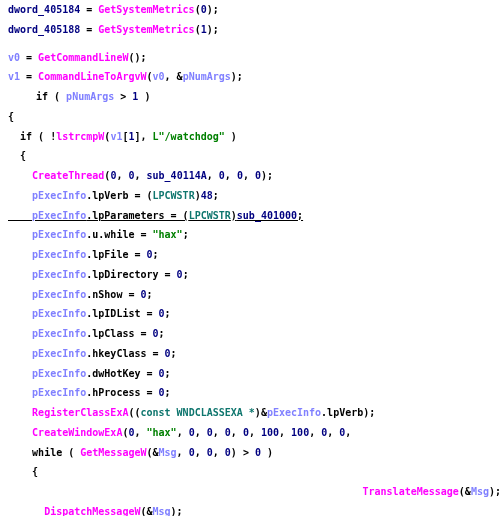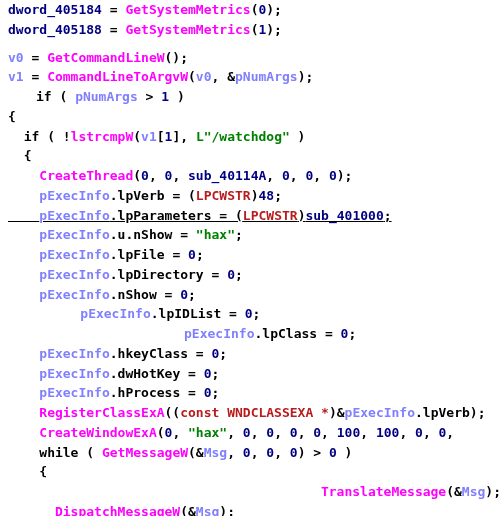--- a/index.html
+++ b/index.html
@@ -21,61 +21,61 @@
     background: #ffffff;
     overflow: hidden;
     position: relative;
     padding: 0;
     box-sizing: border-box;
   }
 
   .code-line {
     height: 19.75px;
     line-height: 19.75px;
-    font-size: 13px;
+    font-size: 10px;
     font-weight: bold;
     white-space: pre;
     letter-spacing: 0px;
     padding-left: 8px;
     box-sizing: border-box;
     overflow: hidden;
   }
 
   
   .t-func    { color: #ff00ff; }               
   .t-keyword { color: #000000; }               
   .t-lvar    { color: #8080ff; }               
   .t-gvar    { color: #000080; }               
   .t-num     { color: #000080; }               
   .t-str     { color: #008000; }               
-  .t-type    { color: #b91c1c; }               
+  .t-type    { color: #0f766e; }               
   .t-punct   { color: #000000; }               
   .t-field   { color: #000000; }               
 </style>
 </head>
 <body>
 
 <div id="pseudocode-view">
     <div class="code-line" style="height: 19.75px; line-height: 19.75px;"><span class="t-gvar">dword_405184</span><span class="t-punct"> = </span><span class="t-func">GetSystemMetrics</span><span class="t-punct">(</span><span class="t-num">0</span><span class="t-punct">);</span></div>
     <div class="code-line" style="height: 19.75px; line-height: 19.75px;"><span class="t-gvar">dword_405188</span><span class="t-punct"> = </span><span class="t-func">GetSystemMetrics</span><span class="t-punct">(</span><span class="t-num">1</span><span class="t-punct">);</span></div>
     <div class="code-line" style="height: 19.75px; line-height: 19.75px; margin-top: 8px;"><span class="t-lvar">v0</span><span class="t-punct"> = </span><span class="t-func">GetCommandLineW</span><span class="t-punct">();</span></div>
     <div class="code-line" style="height: 19.75px; line-height: 19.75px;"><span class="t-lvar">v1</span><span class="t-punct"> = </span><span class="t-func">CommandLineToArgvW</span><span class="t-punct">(</span><span class="t-lvar">v0</span><span class="t-punct">, &amp;</span><span class="t-lvar">pNumArgs</span><span class="t-punct">);</span></div>
     <div class="code-line" style="height: 19.75px; line-height: 19.75px; padding-left: 36px;"><span class="t-keyword">if</span><span class="t-punct"> ( </span><span class="t-lvar">pNumArgs</span><span class="t-punct"> &gt; </span><span class="t-num">1</span><span class="t-punct"> )</span></div>
     <div class="code-line" style="height: 19.75px; line-height: 19.75px;"><span class="t-punct">{</span></div>
     <div class="code-line" style="height: 19.75px; line-height: 19.75px;"><span class="t-punct">  </span><span class="t-keyword">if</span><span class="t-punct"> ( !</span><span class="t-func">lstrcmpW</span><span class="t-punct">(</span><span class="t-lvar">v1</span><span class="t-punct">[</span><span class="t-num">1</span><span class="t-punct">], </span><span class="t-str">L"/watchdog"</span><span class="t-punct"> )</span></div>
     <div class="code-line" style="height: 19.75px; line-height: 19.75px;"><span class="t-punct">  {</span></div>
     <div class="code-line" style="height: 19.75px; line-height: 19.75px;"><span class="t-punct">    </span><span class="t-func">CreateThread</span><span class="t-punct">(</span><span class="t-num">0</span><span class="t-punct">, </span><span class="t-num">0</span><span class="t-punct">, </span><span class="t-gvar">sub_40114A</span><span class="t-punct">, </span><span class="t-num">0</span><span class="t-punct">, </span><span class="t-num">0</span><span class="t-punct">, </span><span class="t-num">0</span><span class="t-punct">);</span></div>
     <div class="code-line" style="height: 19.75px; line-height: 19.75px;"><span class="t-punct">    </span><span class="t-lvar">pExecInfo</span><span class="t-field">.lpVerb = (</span><span class="t-type">LPCWSTR</span><span class="t-punct">)</span><span class="t-num">48</span><span class="t-punct">;</span></div>
     <div class="code-line" style="height: 19.75px; line-height: 19.75px; text-decoration: underline;"><span class="t-punct">    </span><span class="t-lvar">pExecInfo</span><span class="t-field">.lpParameters = (</span><span class="t-type">LPCWSTR</span><span class="t-punct">)</span><span class="t-gvar">sub_401000</span><span class="t-punct">;</span></div>
-    <div class="code-line" style="height: 19.75px; line-height: 19.75px;"><span class="t-punct">    </span><span class="t-lvar">pExecInfo</span><span class="t-field">.u.nShow = </span><span class="t-str">"hax"</span><span class="t-punct">;</span></div>
+    <div class="code-line" style="height: 19.75px; line-height: 19.75px;"><span class="t-punct">    </span><span class="t-lvar">pExecInfo</span><span class="t-field">.u.while = </span><span class="t-str">"hax"</span><span class="t-punct">;</span></div>
     <div class="code-line" style="height: 19.75px; line-height: 19.75px;"><span class="t-punct">    </span><span class="t-lvar">pExecInfo</span><span class="t-field">.lpFile = </span><span class="t-num">0</span><span class="t-punct">;</span></div>
     <div class="code-line" style="height: 19.75px; line-height: 19.75px;"><span class="t-punct">    </span><span class="t-lvar">pExecInfo</span><span class="t-field">.lpDirectory = </span><span class="t-num">0</span><span class="t-punct">;</span></div>
     <div class="code-line" style="height: 19.75px; line-height: 19.75px;"><span class="t-punct">    </span><span class="t-lvar">pExecInfo</span><span class="t-field">.nShow = </span><span class="t-num">0</span><span class="t-punct">;</span></div>
-    <div class="code-line" style="height: 19.75px; line-height: 19.75px; margin-left: 41px;"><span class="t-punct">    </span><span class="t-lvar">pExecInfo</span><span class="t-field">.lpIDList = </span><span class="t-num">0</span><span class="t-punct">;</span></div>
-    <div class="code-line" style="height: 19.75px; line-height: 19.75px; text-align: center;"><span class="t-punct">    </span><span class="t-lvar">pExecInfo</span><span class="t-field">.lpClass = </span><span class="t-num">0</span><span class="t-punct">;</span></div>
+    <div class="code-line" style="height: 19.75px; line-height: 19.75px;"><span class="t-punct">    </span><span class="t-lvar">pExecInfo</span><span class="t-field">.lpIDList = </span><span class="t-num">0</span><span class="t-punct">;</span></div>
+    <div class="code-line" style="height: 19.75px; line-height: 19.75px;"><span class="t-punct">    </span><span class="t-lvar">pExecInfo</span><span class="t-field">.lpClass = </span><span class="t-num">0</span><span class="t-punct">;</span></div>
     <div class="code-line" style="height: 19.75px; line-height: 19.75px;"><span class="t-punct">    </span><span class="t-lvar">pExecInfo</span><span class="t-field">.hkeyClass = </span><span class="t-num">0</span><span class="t-punct">;</span></div>
     <div class="code-line" style="height: 19.75px; line-height: 19.75px;"><span class="t-punct">    </span><span class="t-lvar">pExecInfo</span><span class="t-field">.dwHotKey = </span><span class="t-num">0</span><span class="t-punct">;</span></div>
     <div class="code-line" style="height: 19.75px; line-height: 19.75px;"><span class="t-punct">    </span><span class="t-lvar">pExecInfo</span><span class="t-field">.hProcess = </span><span class="t-num">0</span><span class="t-punct">;</span></div>
     <div class="code-line" style="height: 19.75px; line-height: 19.75px;"><span class="t-punct">    </span><span class="t-func">RegisterClassExA</span><span class="t-punct">((</span><span class="t-type">const WNDCLASSEXA *</span><span class="t-punct">)&amp;</span><span class="t-lvar">pExecInfo</span><span class="t-field">.lpVerb);</span></div>
     <div class="code-line" style="height: 19.75px; line-height: 19.75px;"><span class="t-punct">    </span><span class="t-func">CreateWindowExA</span><span class="t-punct">(</span><span class="t-num">0</span><span class="t-punct">, </span><span class="t-str">"hax"</span><span class="t-punct">, </span><span class="t-num">0</span><span class="t-punct">, </span><span class="t-num">0</span><span class="t-punct">, </span><span class="t-num">0</span><span class="t-punct">, </span><span class="t-num">0</span><span class="t-punct">, </span><span class="t-num">100</span><span class="t-punct">, </span><span class="t-num">100</span><span class="t-punct">, </span><span class="t-num">0</span><span class="t-punct">, </span><span class="t-num">0</span><span class="t-punct">, </span></div>
     <div class="code-line" style="height: 19.75px; line-height: 19.75px;"><span class="t-punct">    </span><span class="t-keyword">while</span><span class="t-punct"> ( </span><span class="t-func">GetMessageW</span><span class="t-punct">(&amp;</span><span class="t-lvar">Msg</span><span class="t-punct">, </span><span class="t-num">0</span><span class="t-punct">, </span><span class="t-num">0</span><span class="t-punct">, </span><span class="t-num">0</span><span class="t-punct">) &gt; </span><span class="t-num">0</span><span class="t-punct"> )</span></div>
     <div class="code-line" style="height: 19.75px; line-height: 19.75px;"><span class="t-punct">    {</span></div>
     <div class="code-line" style="height: 19.75px; line-height: 19.75px; text-align: right;"><span class="t-punct">      </span><span class="t-func">TranslateMessage</span><span class="t-punct">(&amp;</span><span class="t-lvar">Msg</span><span class="t-punct">);</span></div>
     <div class="code-line" style="height: 19.75px; line-height: 19.75px;"><span class="t-punct">      </span><span class="t-func">DispatchMessageW</span><span class="t-punct">(&amp;</span><span class="t-lvar">Msg</span><span class="t-punct">);</span></div>
   </div>

